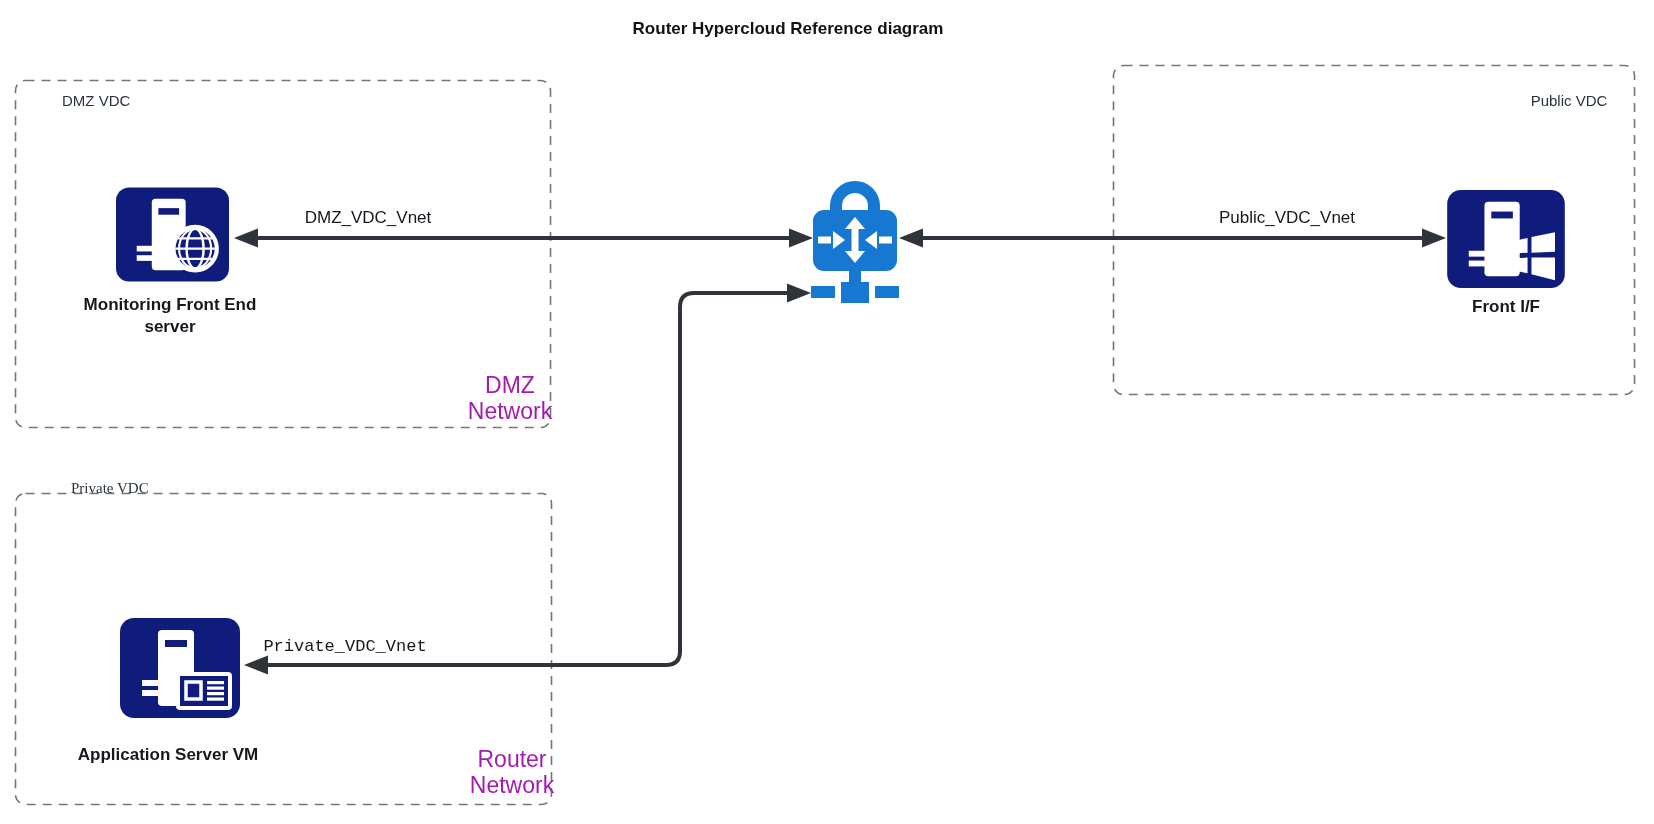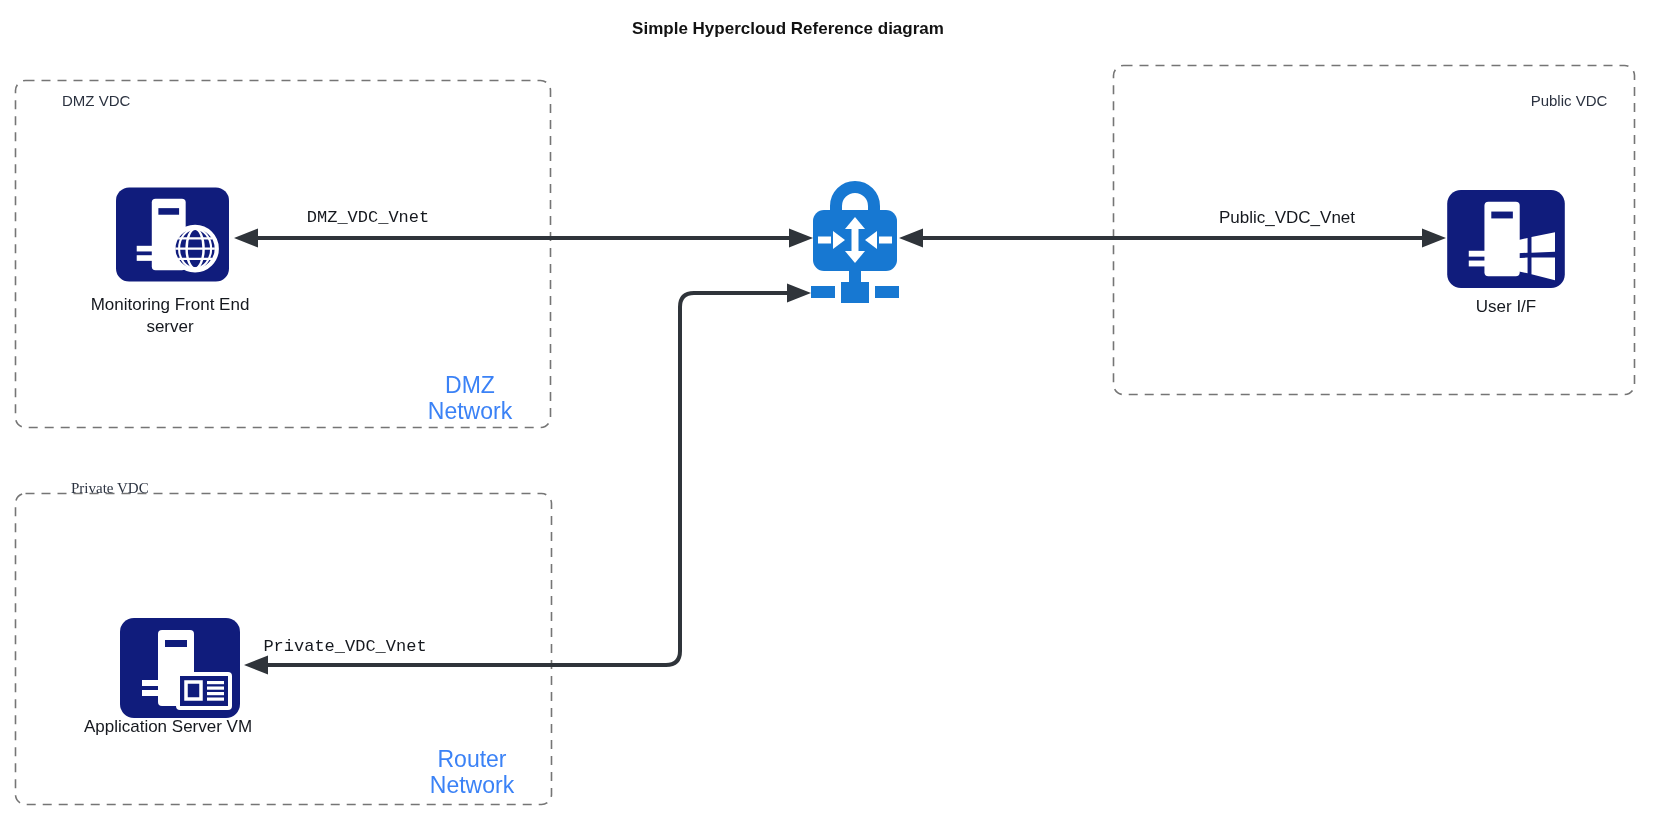--- a/index.html
+++ b/index.html
@@ -2,34 +2,34 @@
 <html><head>
 <meta charset="utf-8">
 <style>
   html,body{margin:0;padding:0;background:#ffffff;}
   .canvas{position:relative;width:1654px;height:824px;background:#ffffff;
           font-family:"Liberation Sans",sans-serif;overflow:hidden;}
   .abs{position:absolute;}
   .title{left:788px;top:19px;transform:translateX(-50%);font-size:17px;font-weight:bold;
          color:#121212;white-space:nowrap;}
   .box-title{font-size:15px;color:#2b3240;white-space:nowrap;}
-  .net-label{font-size:23px;color:#3b82f6;text-align:center;white-space:pre-line;
-             line-height:26px;transform:translateX(-50%);}
+  .net-label{font-size:23px;color:#a21caf;text-align:center;white-space:pre-line;
+             line-height:26px;transform:translateX(-50%);margin-left:40px;}
   .node-label{font-size:17px;color:#15181e;text-align:center;white-space:pre-line;
-              line-height:22px;transform:translateX(-50%);}
+              line-height:22px;transform:translateX(-50%);font-weight:bold;}
   .conn-label{font-size:17px;color:#15181e;white-space:nowrap;transform:translateX(-50%);}
   svg{display:block;}
   .overlay{left:0;top:0;}
 </style>
 </head>
 <body>
 
 <div class="canvas">
 
-  <div class="abs title">Simple Hypercloud Reference diagram</div>
+  <div class="abs title">Router Hypercloud Reference diagram</div>
 
   <svg class="abs overlay" width="1654" height="824" viewBox="0 0 1654 824">
 
     <rect x="15.5" y="80.5" width="535" height="347" rx="10" fill="none" stroke="#757575" stroke-width="1.6" stroke-dasharray="9 7"></rect>
     <rect x="15.5" y="493.5" width="536" height="311" rx="10" fill="none" stroke="#757575" stroke-width="1.6" stroke-dasharray="9 7"></rect>
     <rect x="1113.5" y="65.5" width="521" height="329" rx="10" fill="none" stroke="#757575" stroke-width="1.6" stroke-dasharray="9 7"></rect>
 
     <g>
       <line x1="256" y1="238" x2="791" y2="238" stroke="#2f343a" stroke-width="4"></line>
       <polygon points="234,238 258,228.5 258,247.5" fill="#2f343a"></polygon>
@@ -83,36 +83,36 @@
     <rect x="22" y="72" width="24" height="6" fill="#ffffff"></rect>
     <g>
       <rect x="58" y="56" width="52" height="34" rx="2" fill="#101c7c" stroke="#ffffff" stroke-width="4"></rect>
       <rect x="66" y="64" width="15" height="17" fill="none" stroke="#ffffff" stroke-width="3.5"></rect>
       <rect x="87" y="63" width="17" height="3.2" fill="#ffffff"></rect>
       <rect x="87" y="68.5" width="17" height="3.2" fill="#ffffff"></rect>
       <rect x="87" y="74" width="17" height="3.2" fill="#ffffff"></rect>
       <rect x="87" y="79.5" width="17" height="3.2" fill="#ffffff"></rect>
     </g>
   </svg>
-  <div class="abs node-label" style="left:168px;top:716px;">Application Server VM</div>
+  <div class="abs node-label" style="left:168px;top:744px;">Application Server VM</div>
 
   <svg class="abs" style="left:1447px;top:190px;" width="118" height="98" viewBox="0 0 120 100">
     <rect x="0" y="0" width="120" height="100" rx="14" fill="#101c7c"></rect>
     <rect x="38" y="12" width="36" height="76" rx="4" fill="#ffffff"></rect>
     <rect x="45" y="22" width="22" height="7" fill="#101c7c"></rect>
     <rect x="22" y="62" width="24" height="6" fill="#ffffff"></rect>
     <rect x="22" y="72" width="24" height="6" fill="#ffffff"></rect>
     <g>
       <polygon points="64,53 82,49 82,64 64,65" fill="#ffffff"></polygon>
       <polygon points="86,48 110,43 110,63 86,64" fill="#ffffff"></polygon>
       <polygon points="64,70 82,69 82,85 64,81" fill="#ffffff"></polygon>
       <polygon points="86,69 110,69 110,92 86,86" fill="#ffffff"></polygon>
     </g>
   </svg>
-  <div class="abs node-label" style="left:1506px;top:296px;">User I/F</div>
+  <div class="abs node-label" style="left:1506px;top:296px;">Front I/F</div>
 
   <svg class="abs" style="left:805px;top:170px;" width="100" height="135" viewBox="0 0 100 135">
     <path d="M 31 48 L 31 36 A 19 19 0 0 1 69 36 L 69 48" fill="none" stroke="#1778d2" stroke-width="12"></path>
     <rect x="8" y="40" width="84" height="61" rx="11" fill="#1778d2"></rect>
     <g fill="#ffffff">
       <rect x="46.5" y="58" width="7" height="24"></rect>
       <polygon points="50,47 40,59 60,59"></polygon>
       <polygon points="50,93 40,81 60,81"></polygon>
       <rect x="13" y="66.5" width="13" height="7"></rect>
       <polygon points="40,70 28,61 28,79"></polygon>
@@ -120,17 +120,17 @@
       <polygon points="60,70 72,61 72,79"></polygon>
     </g>
     <g fill="#1778d2">
       <rect x="44" y="101" width="12" height="13"></rect>
       <rect x="36" y="112" width="28" height="21"></rect>
       <rect x="6" y="116" width="24" height="12"></rect>
       <rect x="70" y="116" width="24" height="12"></rect>
     </g>
   </svg>
 
-  <div class="abs conn-label" style="left:368px;top:208px;font-family:Liberation Mono, monospace;">DMZ_VDC_Vnet</div>
+  <div class="abs conn-label" style="left:368px;top:208px;">DMZ_VDC_Vnet</div>
   <div class="abs conn-label" style="left:1287px;top:208px;">Public_VDC_Vnet</div>
   <div class="abs conn-label" style="left:345px;top:637px;font-family:Liberation Mono, monospace;">Private_VDC_Vnet</div>
 
 </div>
 
 </body></html>

